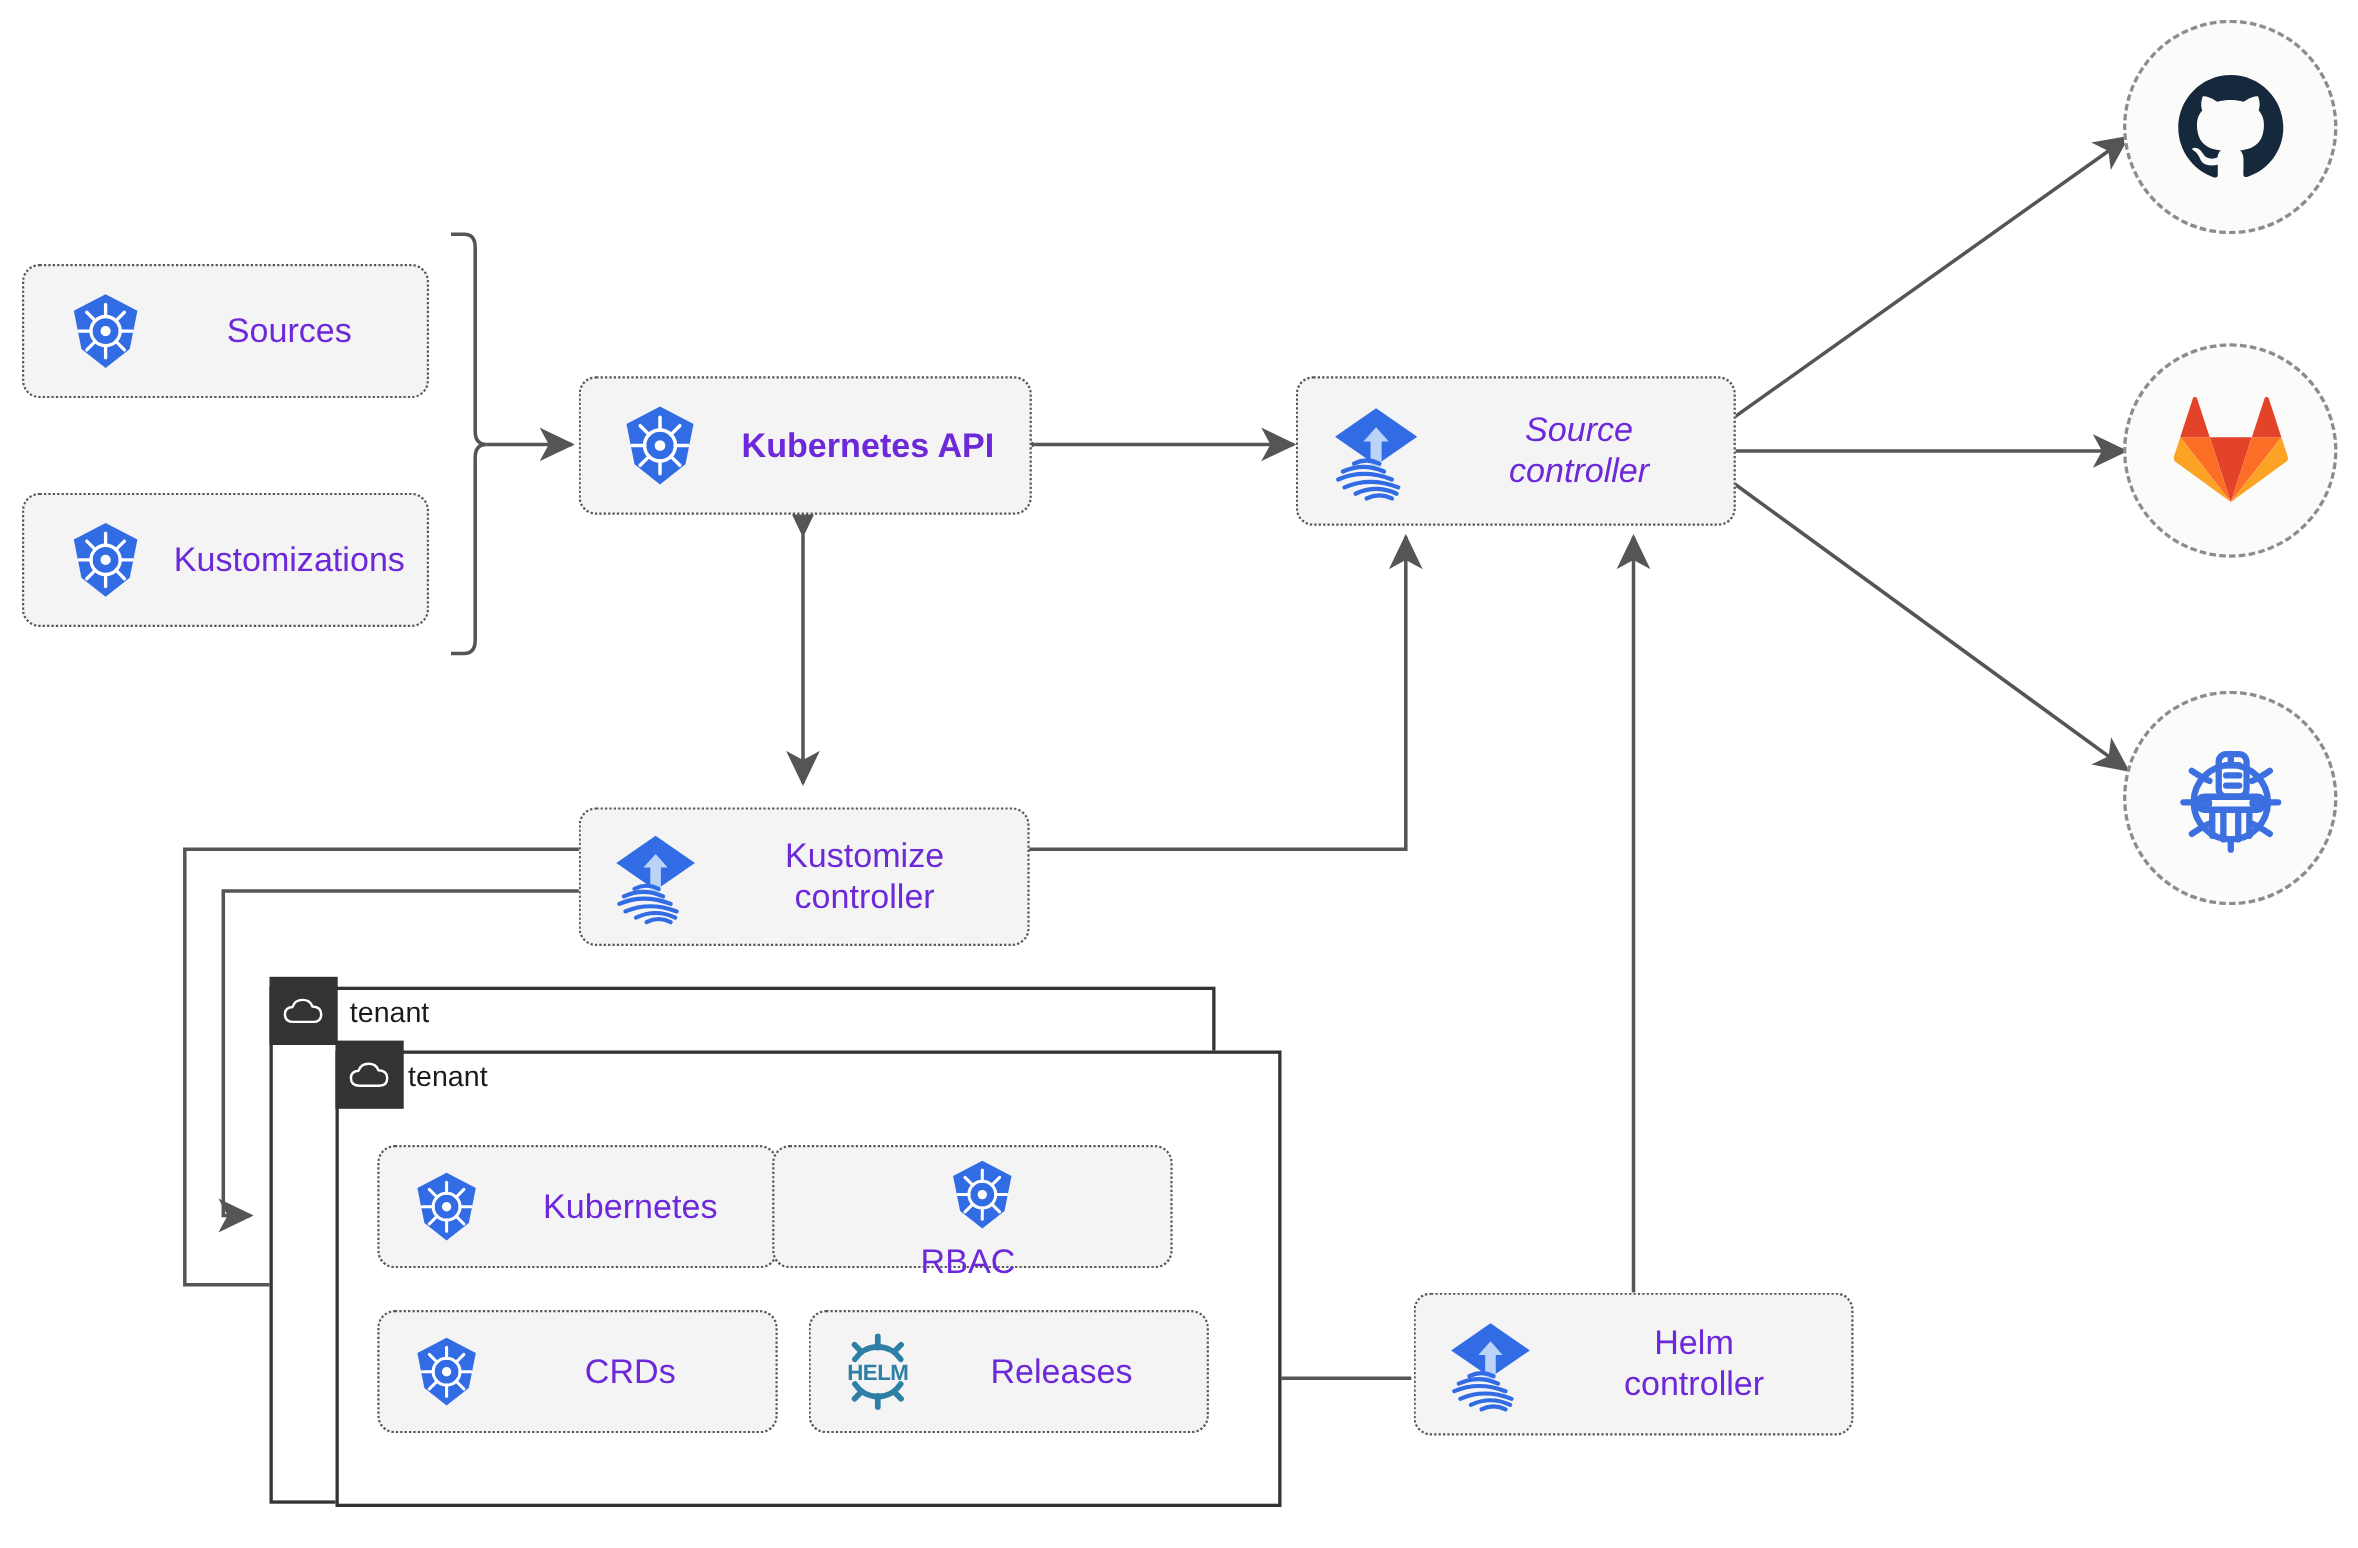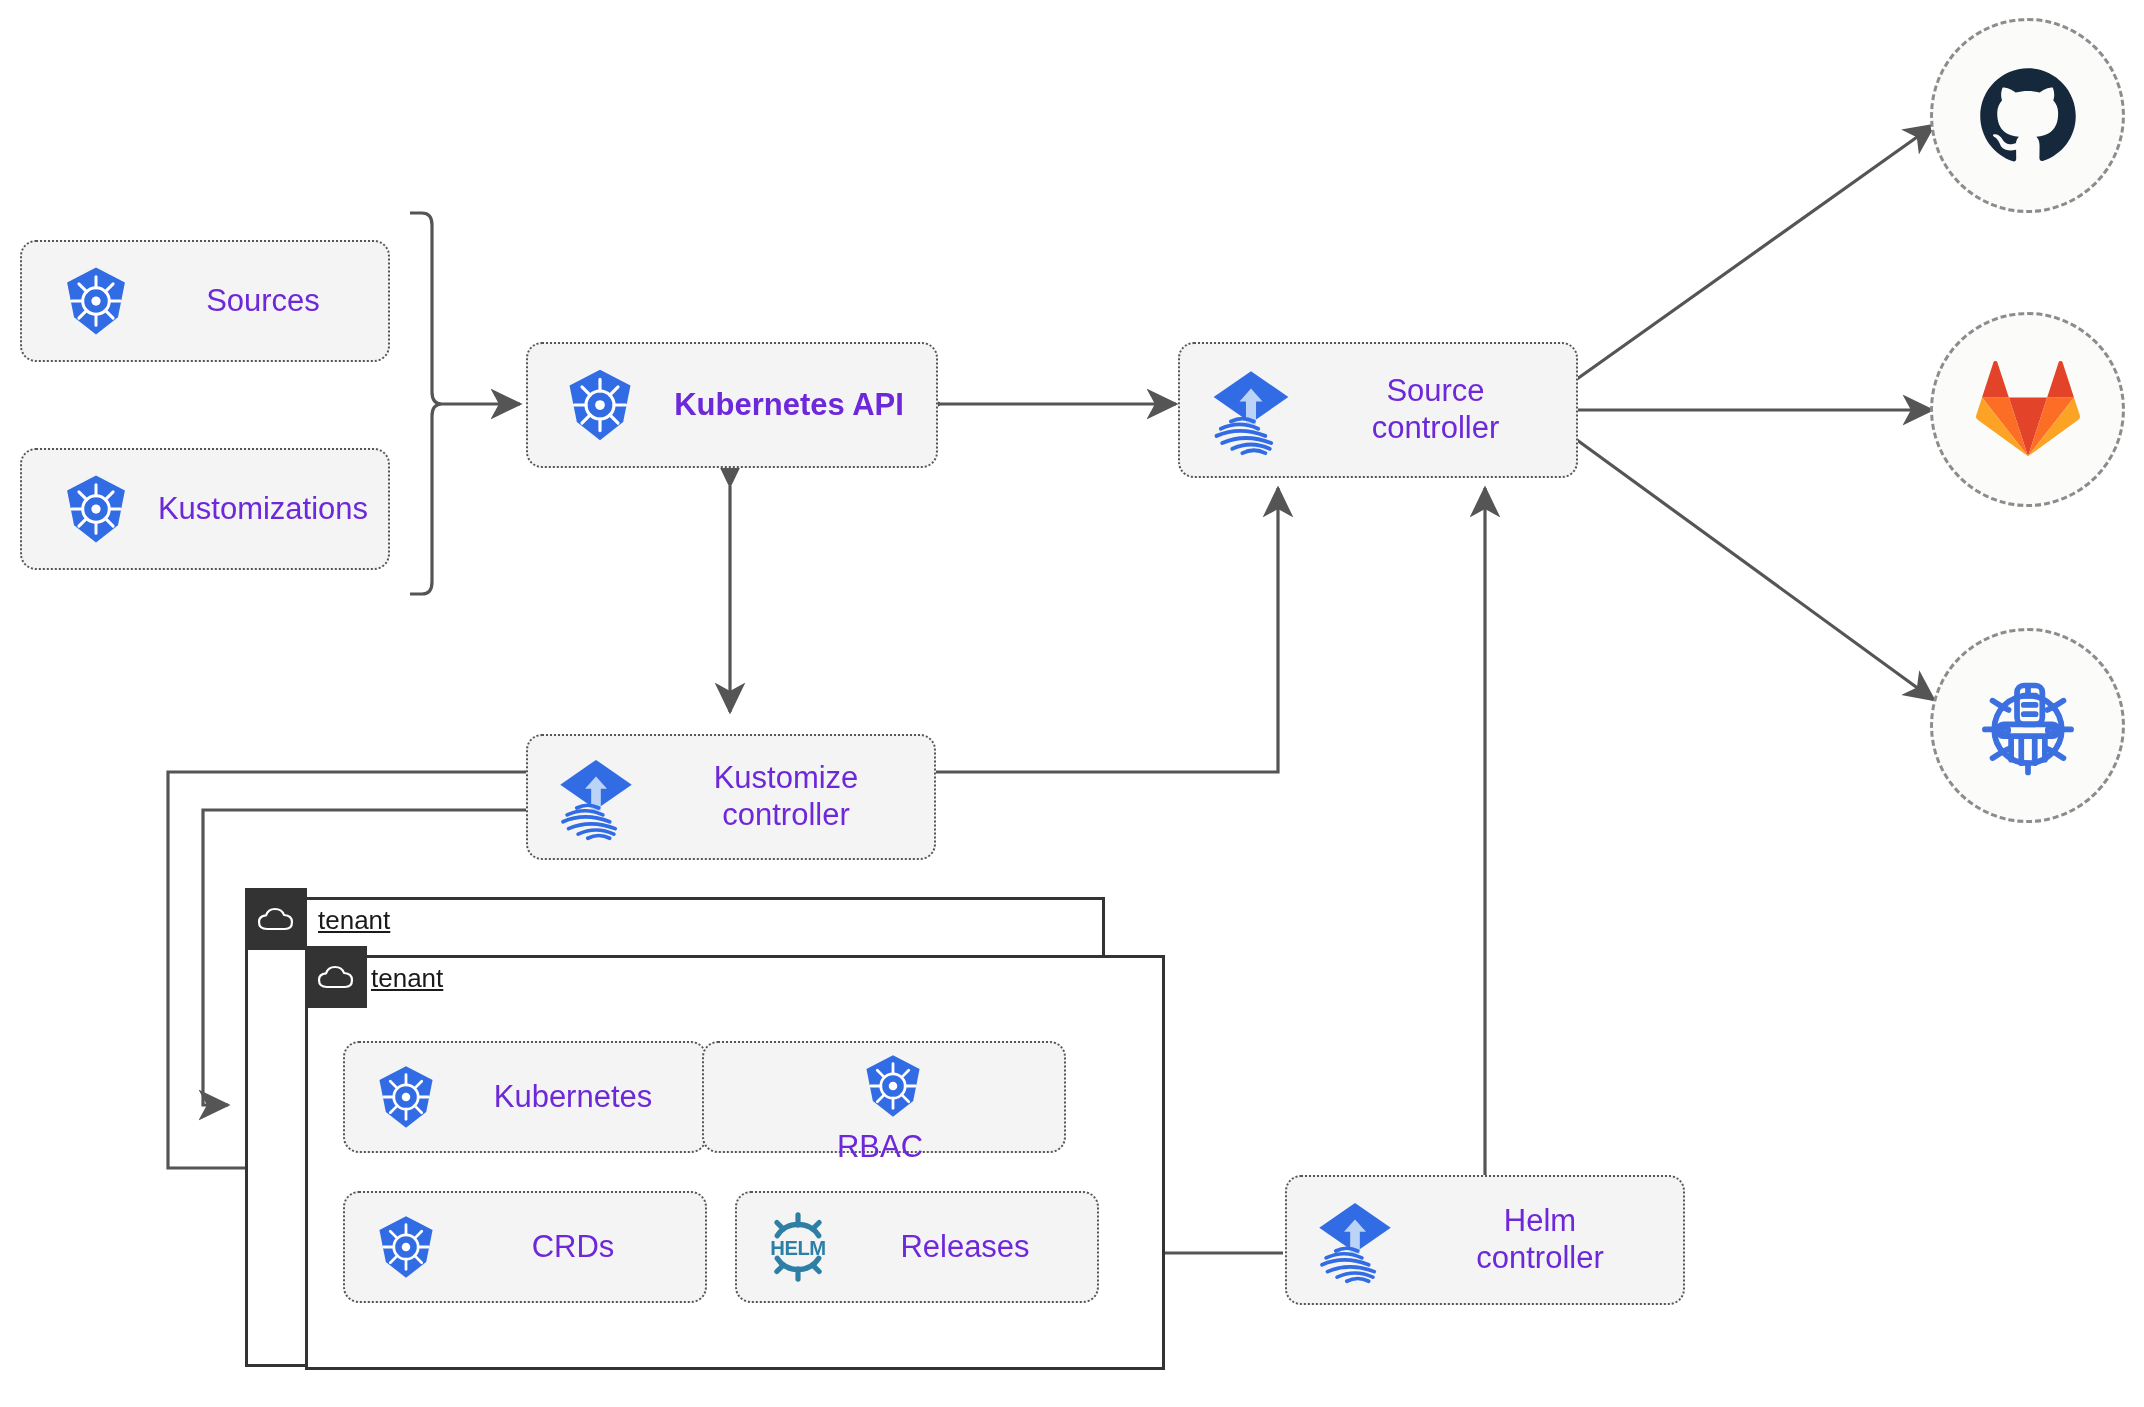--- a/index.html
+++ b/index.html
@@ -49,21 +49,20 @@
     display:flex;align-items:center;justify-content:center;
     box-sizing:border-box;
     z-index:4;
   }
   .tenant-name{
     position:absolute;
     color:#1a1a1a;
     font-size:26px;
     z-index:4;
     white-space:nowrap;
-    text-decoration:underline;
   }
 
   
   .circ{
     position:absolute;
     border:3px dashed #8c8c8c;
     border-radius:50%;
     background:#fbfbf9;
     display:flex;align-items:center;justify-content:center;
     box-sizing:border-box;
@@ -174,21 +173,21 @@
             <line x1="40.1" y1="40.1" x2="46.8" y2="46.8"></line>
           <line x1="46.8" y1="17.2" x2="40.1" y2="23.9"></line>
             <line x1="23.9" y1="40.1" x2="17.2" y2="46.8"></line>
         </g>
         <circle cx="32" cy="32" r="4" fill="#ffffff"></circle>
       </svg>
     </span>
     <span class="lbl">Kubernetes API</span>
   </div>
 
-  <div class="node" style="left:1178px;top:342px;width:400px;height:136px;">
+  <div class="node" style="left:1178px;top:342px;width:400px;height:136px;font-style:italic;">
     <span class="ico" style="width:105px;height:105px;margin-left:18px;">
       <svg viewBox="0 0 64 64" width="92" height="92" aria-hidden="true">
         <path d="M32 5 L58 23 L32 41 L6 23 Z" fill="#326CE5"></path>
         <path d="M32 17 L40 26 L35.5 26 L35.5 42 L28.5 42 L28.5 26 L24 26 Z" fill="#BBD3F7"></path>
         <g stroke="#326CE5" stroke-width="2.7" fill="none" stroke-linecap="round">
           <path d="M18 40 Q26 36 34 40"></path>
           <path d="M11 45 Q24 39 37 45"></path>
           <path d="M8 50 Q24 43 42 50"></path>
           <path d="M12 55 Q28 48 46 55"></path>
           <path d="M19 59 Q32 53 45 59"></path>

